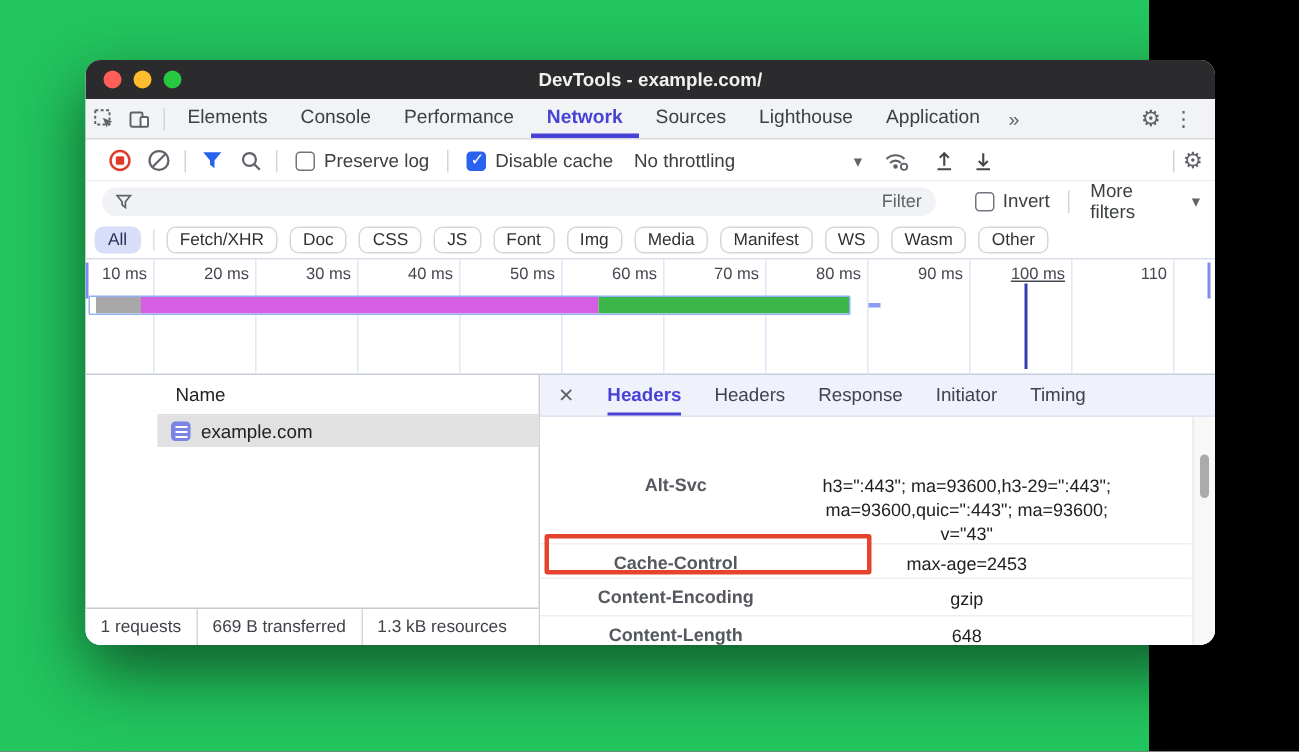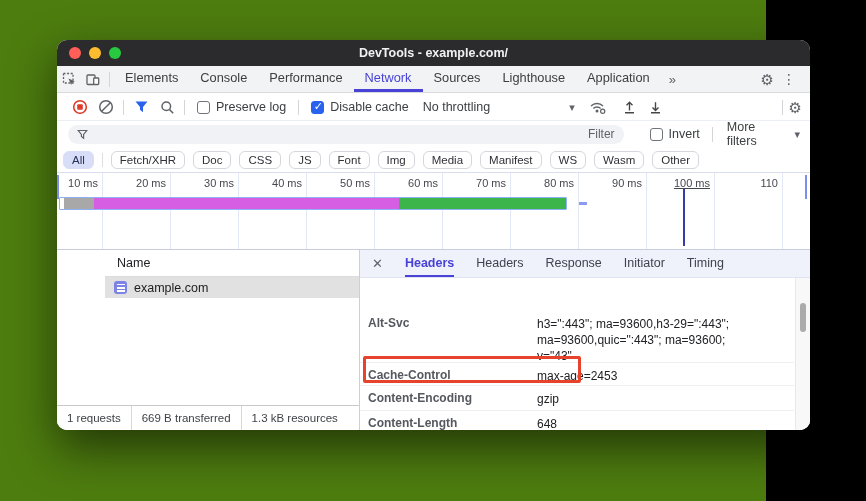--- a/index.html
+++ b/index.html
@@ -1,17 +1,17 @@
 <!DOCTYPE html>
 <html style="--accent: #4843d6; --ctrl: #2a62f0;"><head>
 <meta charset="utf-8">
 <style>
   * { margin:0; padding:0; box-sizing:border-box; }
   body { background:#000; width:866px; height:501px; overflow:hidden; }
-  .canvas { position:relative; width:766px; height:501px; background:#4d7c0f;
+  .canvas { position:relative; width:766px; height:501px; background:#22c55e;
             font-family:"Liberation Sans","DejaVu Sans",sans-serif; }
   .window { position:absolute; left:57px; top:40px; width:753px; height:390px;
             background:#fff; border-radius:10px; overflow:hidden;
             box-shadow:0 18px 45px rgba(0,0,0,.55); }
 
   
   .titlebar { position:absolute; top:0; left:0; right:0; height:26px; background:#2b2b2d;
               display:flex; align-items:center; }
   .lights { display:flex; gap:8px; margin-left:12px; }
   .tl { width:12px; height:12px; border-radius:50%; }
@@ -20,21 +20,21 @@
            font-size:12.5px; font-weight:700; line-height:26px; }
 
   
   .tabbar { position:absolute; top:26px; left:0; right:0; height:27px; background:#f1f3f4;
             border-bottom:1px solid #d8dade; display:flex; align-items:stretch; }
   .tabbar .ico { display:flex; align-items:center; justify-content:center; width:24px; }
   .vd { width:1px; height:15px; background:#d3d5d9; align-self:center; margin:0 4px; }
   .mtabs { display:flex; align-items:stretch; }
   .mtab { padding:0 11px; display:flex; align-items:center; font-size:12.8px; color:#3c4043;
           border-bottom:3px solid transparent; cursor:default; }
-  .mtab.active { color:var(--accent); border-bottom-color:var(--accent); font-weight:400; }
+  .mtab.active { color:var(--accent); border-bottom-color:var(--accent); font-weight:700; }
   .chev { display:flex; align-items:center; padding:0 8px; color:#5f6368; font-size:13px; }
   .tb-right { margin-left:auto; display:flex; align-items:center; gap:2px; padding-right:8px; }
   .glyph-gear { font-size:15px; color:#5f6368; line-height:1; }
   .glyph-kebab { font-size:14px; color:#5f6368; padding:0 6px; }
 
   
   .nettoolbar { position:absolute; top:54px; left:0; right:0; height:27px; background:#fff;
                 border-bottom:1px solid #eceef5; display:flex; align-items:center; padding-left:10px; }
   .tico { display:flex; align-items:center; justify-content:center; width:26px; height:100%; }
   .cblabel { display:flex; align-items:center; gap:6px; font-size:12.5px; color:#3c4043; padding:0 8px; }
@@ -90,21 +90,21 @@
   .stdiv { width:1px; height:25px; background:#d8d8d8; }
 
   
   .rightpane { position:absolute; top:210px; left:303px; right:0; bottom:0; background:#fff; }
   .dtabs { height:28px; background:#eff1fb; border-bottom:1px solid #e0e3f0; display:flex;
            align-items:stretch; gap:22px; padding-left:12px; font-size:12.5px; color:#3f434e; }
   .xclose { align-self:center; color:#5f6368; font-size:13px; margin-right:0; }
   .dtab { display:flex; align-items:center; border-bottom:2.5px solid transparent; }
   .dtab.active { color:var(--accent); font-weight:600; border-bottom-color:var(--accent); }
   .hrows { position:absolute; left:0; right:16px; top:28px; bottom:0; }
-  .hrow { position:absolute; left:0; right:0; height:16px; }
+  .hrow { position:absolute; left:0; right:0; height:16px;text-align:center; }
   .hsep { position:absolute; left:0; right:0; height:1px; background:#efeff2; }
   .hname { position:absolute; left:8px; top:0; width:165px; font-size:12px; font-weight:600; color:#55585e; }
   .hval { position:absolute; left:177px; top:0; width:215px; font-size:12px; color:#202124; line-height:16px; word-wrap:break-word; }
   .hlbox { position:absolute; left:3px; top:106px; width:218px; height:27px;
            border:3px solid #e5432c; border-radius:2px; pointer-events:none; }
   .scrolltrack { position:absolute; right:0; top:28px; bottom:0; width:15px; background:#f8f8f8;
                  border-left:1px solid #e8e8e8; }
   .thumb { position:absolute; left:4px; top:25px; width:6px; height:29px; background:#ababab; border-radius:3px; }
 
   svg { display:block; }

